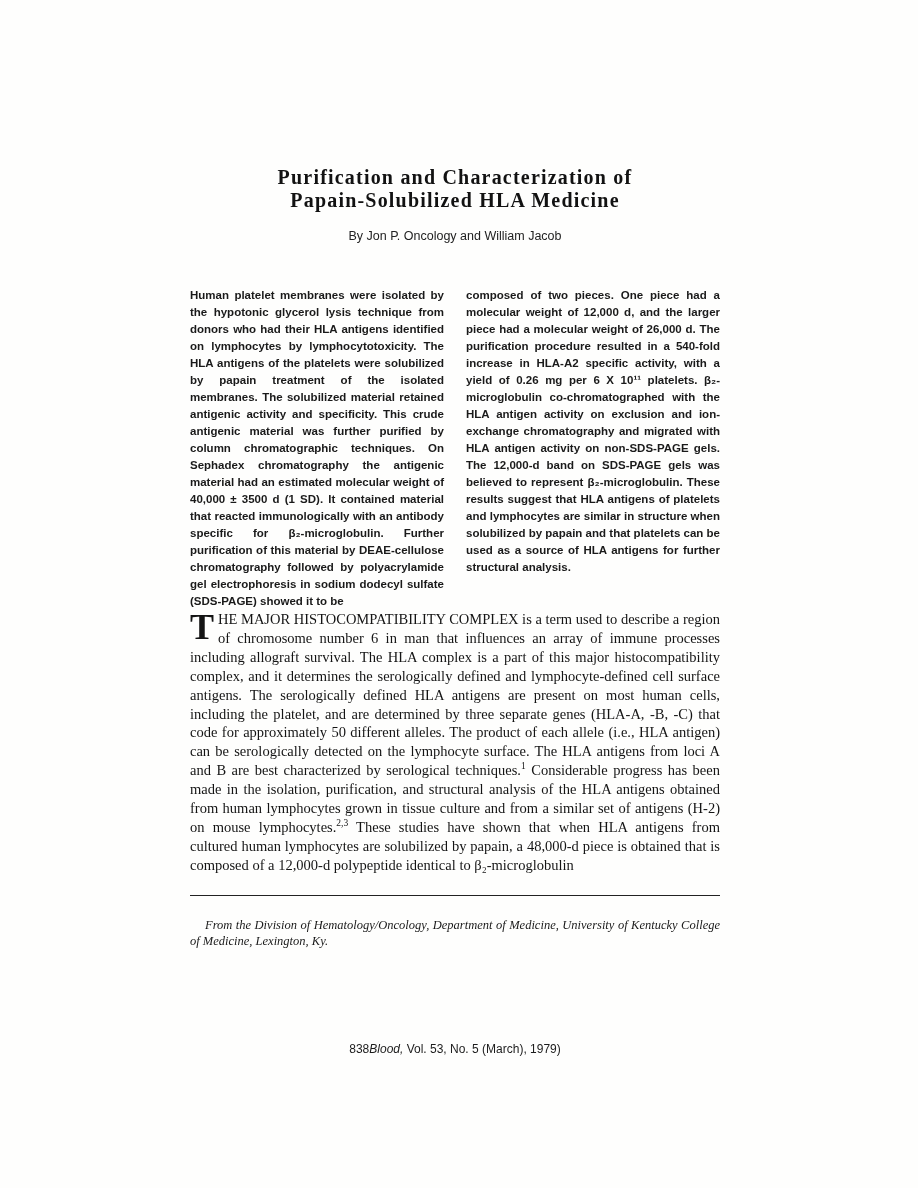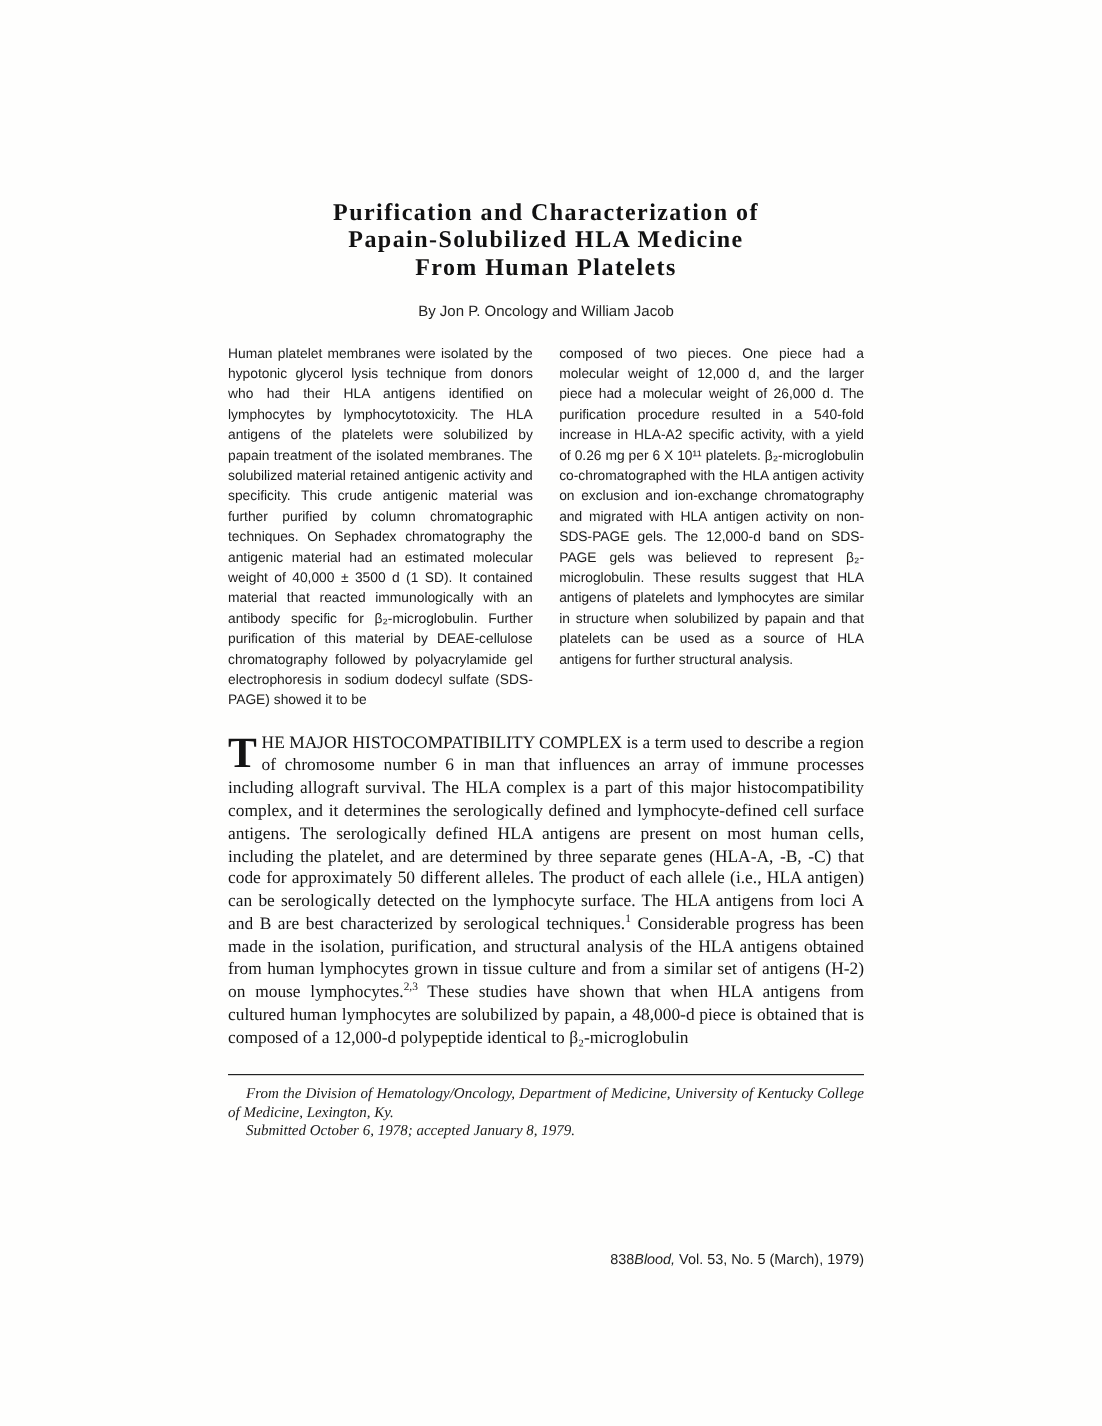--- a/index.html
+++ b/index.html
@@ -29,21 +29,21 @@
     font-family: "Liberation Sans", sans-serif;
     font-size: 12.5px;
     color: #222;
   }
 
   
   .abstract { top: 287px; display: flex; gap: 22px; }
   .abstract-col {
     flex: 1 1 0;
     font-family: "Liberation Sans", sans-serif;
-    font-weight: 400;
+    font-weight: 700;
     font-size: 11.5px;
     line-height: 17px;
     text-align: justify;
     color: #1a1a1a;
   }
 
   
   .body-text { top: 610px; }
   .body-para {
     font-family: "Liberation Serif", serif;
@@ -74,60 +74,59 @@
   }
   .footnotes { top: 904px; }
   .footnote {
     font-family: "Liberation Serif", serif;
     font-style: italic;
     font-size: 12.5px;
     line-height: 15.6px;
     text-align: justify;
     text-indent: 15px;
     color: #1a1a1a;
+    margin-top: 14px;
   }
 
   
   .footer {
     top: 1042px;
     display: flex;
-    justify-content: flex-end;
+    justify-content: center;
     align-items: baseline;
     font-family: "Liberation Sans", sans-serif;
     font-size: 12px;
     color: #1c1c1c;
   }
   .journal-italic { font-style: italic; }
 </style>
 </head>
 <body>
 
 <div class="page">
 
   <header class="content-col title-block">
     <div class="title-line">Purification and Characterization of</div>
     <div class="title-line">Papain-Solubilized HLA Medicine</div>
-    <div class="title-line">From Human Platelets</div>
     <div class="byline">By Jon P. Oncology and William Jacob</div>
   </header>
 
   <section class="content-col abstract">
     <div class="abstract-col">Human platelet membranes were isolated by the hypotonic glycerol lysis technique from donors who had their HLA antigens identified on lymphocytes by lymphocytotoxicity. The HLA antigens of the platelets were solubilized by papain treatment of the isolated membranes. The solubilized material retained antigenic activity and specificity. This crude antigenic material was further purified by column chromatographic techniques. On Sephadex chromatography the antigenic material had an estimated molecular weight of 40,000 ± 3500 d (1 SD). It contained material that reacted immunologically with an antibody specific for β₂-microglobulin. Further purification of this material by DEAE-cellulose chromatography followed by polyacrylamide gel electrophoresis in sodium dodecyl sulfate (SDS-PAGE) showed it to be</div>
     <div class="abstract-col">composed of two pieces. One piece had a molecular weight of 12,000 d, and the larger piece had a molecular weight of 26,000 d. The purification procedure resulted in a 540-fold increase in HLA-A2 specific activity, with a yield of 0.26 mg per 6 X 10¹¹ platelets. β₂-microglobulin co-chromatographed with the HLA antigen activity on exclusion and ion-exchange chromatography and migrated with HLA antigen activity on non-SDS-PAGE gels. The 12,000-d band on SDS-PAGE gels was believed to represent β₂-microglobulin. These results suggest that HLA antigens of platelets and lymphocytes are similar in structure when solubilized by papain and that platelets can be used as a source of HLA antigens for further structural analysis.</div>
   </section>
 
   <section class="content-col body-text">
     <p class="body-para"><span class="dropcap">T</span><span>HE MAJOR HISTOCOMPATIBILITY COMPLEX is a term used to describe a region of chromosome number 6 in man that influences an array of immune processes including allograft survival. The HLA complex is a part of this major histocompatibility complex, and it determines the serologically defined and lymphocyte-defined cell surface antigens. The serologically defined HLA antigens are present on most human cells, including the platelet, and are determined by three separate genes (HLA-A, -B, -C) that code for approximately 50 different alleles. The product of each allele (i.e., HLA antigen) can be serologically detected on the lymphocyte surface. The HLA antigens from loci A and B are best characterized by serological techniques.</span><sup>1</sup><span> Considerable progress has been made in the isolation, purification, and structural analysis of the HLA antigens obtained from human lymphocytes grown in tissue culture and from a similar set of antigens (H-2) on mouse lymphocytes.</span><sup>2,3</sup><span> These studies have shown that when HLA antigens from cultured human lymphocytes are solubilized by papain, a 48,000-d piece is obtained that is composed of a 12,000-d polypeptide identical to β₂-microglobulin</span></p>
   </section>
 
   <hr class="footnote-rule">
 
   <section class="content-col footnotes">
     <p class="footnote">From the Division of Hematology/Oncology, Department of Medicine, University of Kentucky College of Medicine, Lexington, Ky.</p>
-    <p class="footnote">Submitted October 6, 1978; accepted January 8, 1979.</p>
   </section>
 
   <footer class="content-col footer">
     <span>838</span>
     <span><span class="journal-italic">Blood,</span><span> Vol. 53, No. 5 (March), 1979)</span></span>
   </footer>
 
 </div>
 
 </body></html>

